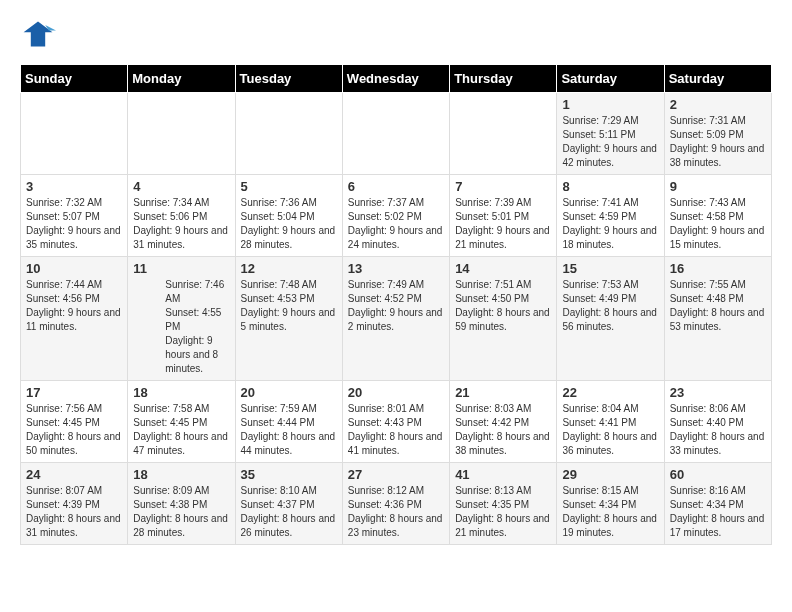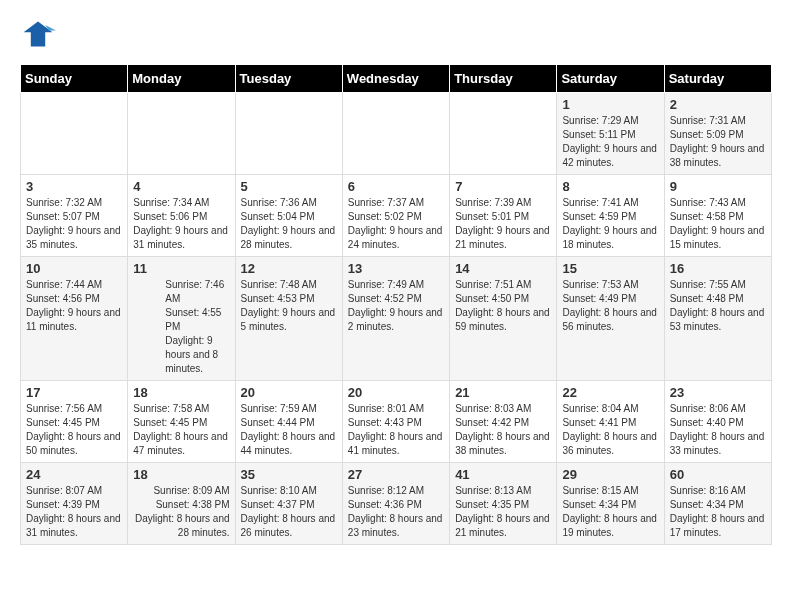--- a/index.html
+++ b/index.html
@@ -211,21 +211,21 @@
         </tr>
         <tr>
           <td>
             <span class="day-num">24</span>
             <div class="day-info" style="white-space: pre-line;">Sunrise: 8:07 AM
 Sunset: 4:39 PM
 Daylight: 8 hours and 31 minutes.</div>
           </td>
           <td>
             <span class="day-num">18</span>
-            <div class="day-info" style="white-space: pre-line; text-align: right;">Sunrise: 8:09 AM
+            <div class="day-info" style="white-space: pre-line;">Sunrise: 8:09 AM
 Sunset: 4:38 PM
 Daylight: 8 hours and 28 minutes.</div>
           </td>
           <td>
             <span class="day-num">35</span>
             <div class="day-info" style="white-space: pre-line;">Sunrise: 8:10 AM
 Sunset: 4:37 PM
 Daylight: 8 hours and 26 minutes.</div>
           </td>
           <td>

